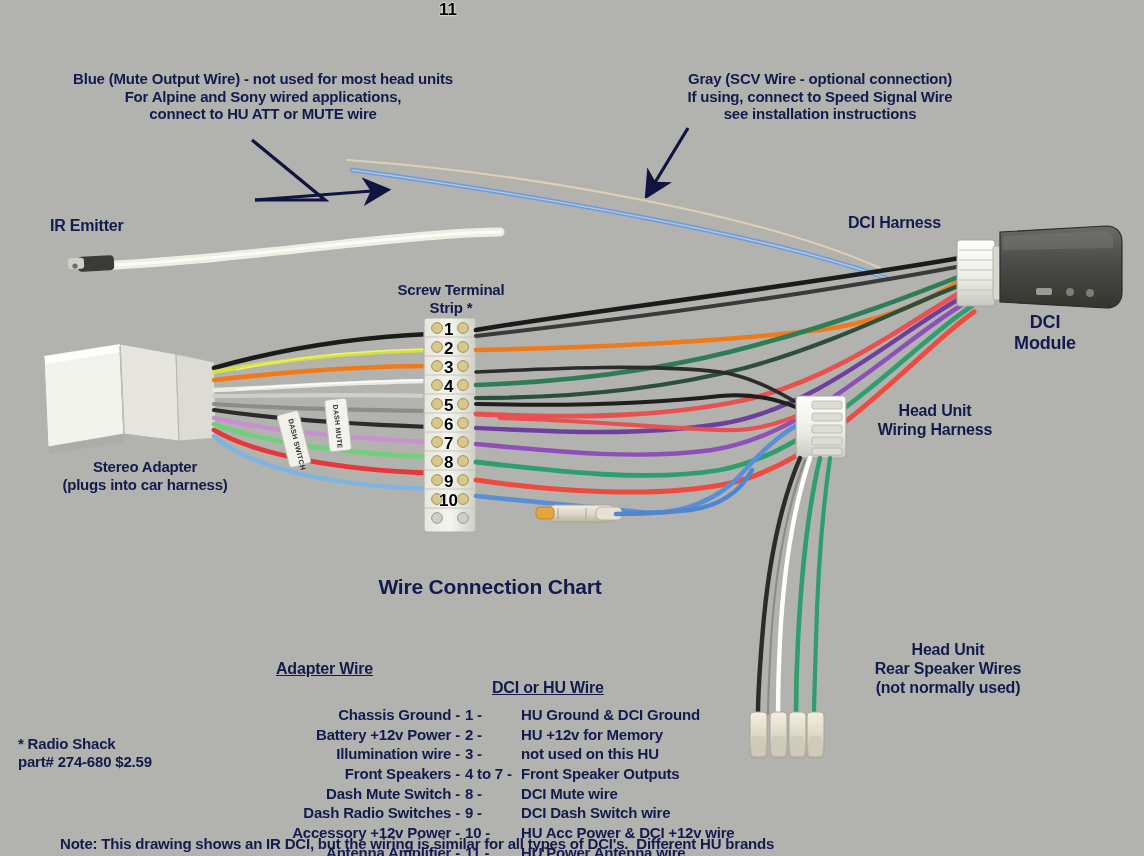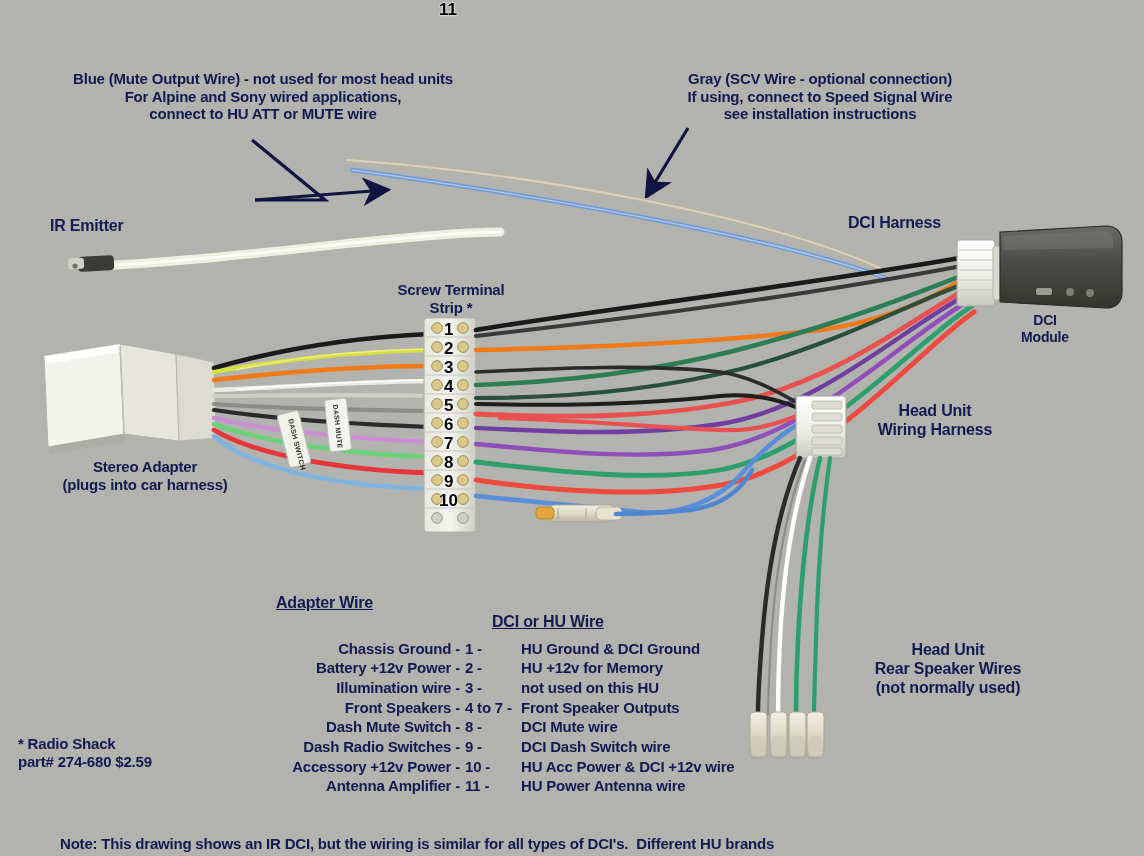--- a/index.html
+++ b/index.html
@@ -16,21 +16,21 @@
        white-space:pre;letter-spacing:-0.2px;}
   .ctr{text-align:center;}
   .lft{text-align:left;}
   #title{left:0;top:10px;width:1144px;font-size:22px;}
   #note-blue{left:18px;top:70px;width:490px;font-size:15px;}
   #note-gray{left:630px;top:70px;width:380px;font-size:15px;}
   #lbl-ir{left:50px;top:217px;font-size:16px;}
   #lbl-sts{left:366px;top:281px;width:170px;font-size:15px;}
   #lbl-sa{left:10px;top:458px;width:270px;font-size:15px;}
   #lbl-dcih{left:848px;top:214px;font-size:16px;}
-  #lbl-dcim{left:985px;top:312px;width:120px;font-size:14px;}
+  #lbl-dcim{left:985px;top:312px;width:120px;font-size:18px;}
   #lbl-huwh{left:840px;top:402px;width:190px;font-size:16px;}
   #lbl-hurs{left:838px;top:641px;width:220px;font-size:16px;}
   #lbl-rs{left:18px;top:735px;width:250px;font-size:15px;}
   #chart{left:180px;top:537px;width:620px;}
   #chart .ch-title{font-size:21px;text-align:center;margin-bottom:4px;}
   #chart .ch-heads{position:relative;height:24px;font-size:16px;}
   #chart .ch-heads span{position:absolute;text-decoration:underline;}
   #chart .h-left{left:96px;}
   #chart .h-right{left:312px;}
   #chart table{border-collapse:collapse;font-size:15px;color:#131a4d;
@@ -308,20 +308,21 @@
       <div class="tnum" style="left: 444px; top: 453px;">8</div>
       <div class="tnum" style="left: 444px; top: 472px;">9</div>
       <div class="tnum" style="left: 439px; top: 491px;">10</div>
       <div class="tnum" style="left: 439px;">11</div>
     </div>
 
   <div class="tagtxt" style="left:294px;top:418px;transform:rotate(76deg);transform-origin:0 0;">DASH SWITCH</div>
   <div class="tagtxt" style="left:339px;top:404px;transform:rotate(84deg);transform-origin:0 0;">DASH MUTE</div>
 
   <div class="txt" id="chart">
+    <div class="ch-title">Wire Connection Chart</div>
     <div class="ch-heads">
       <span class="h-left">Adapter Wire</span>
       <span class="h-right">DCI or HU Wire</span>
     </div>
     <table><tbody id="chart-body"><tr><td class="c-a">Chassis Ground -</td><td class="c-n">1 -</td><td class="c-d">HU Ground &amp; DCI Ground</td></tr><tr><td class="c-a">Battery +12v Power -</td><td class="c-n">2 -</td><td class="c-d">HU +12v for Memory</td></tr><tr><td class="c-a">Illumination wire -</td><td class="c-n">3 -</td><td class="c-d">not used on this HU</td></tr><tr><td class="c-a">Front Speakers -</td><td class="c-n">4 to 7 -</td><td class="c-d">Front Speaker Outputs</td></tr><tr><td class="c-a">Dash Mute Switch -</td><td class="c-n">8 -</td><td class="c-d">DCI Mute wire</td></tr><tr><td class="c-a">Dash Radio Switches -</td><td class="c-n">9 -</td><td class="c-d">DCI Dash Switch wire</td></tr><tr><td class="c-a">Accessory +12v Power -</td><td class="c-n">10 -</td><td class="c-d">HU Acc Power &amp; DCI +12v wire</td></tr><tr><td class="c-a">Antenna Amplifier -</td><td class="c-n">11 -</td><td class="c-d">HU Power Antenna wire</td></tr></tbody></table>
   </div>
 
   <div class="txt lft" id="footnote">
     <div>Note: This drawing shows an IR DCI, but the wiring is similar for all types of DCI's.  Different HU brands</div>
     

